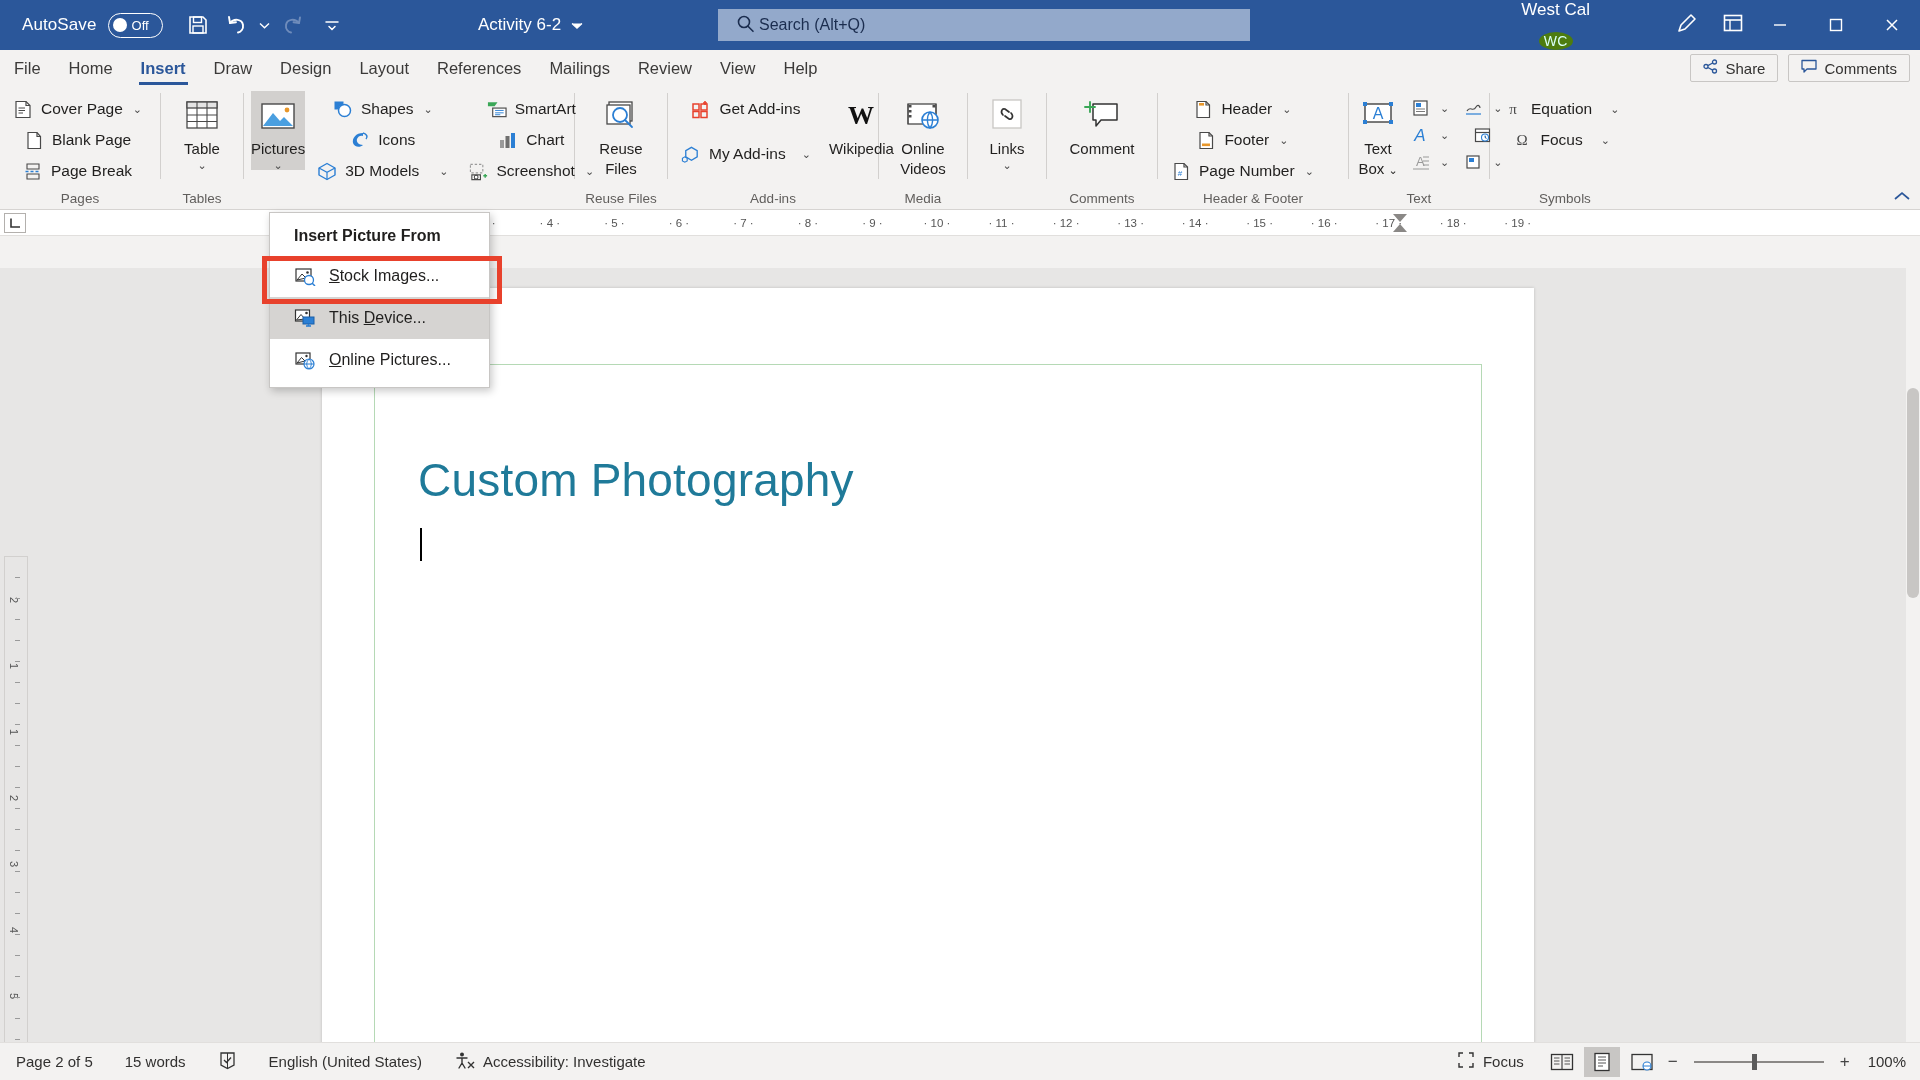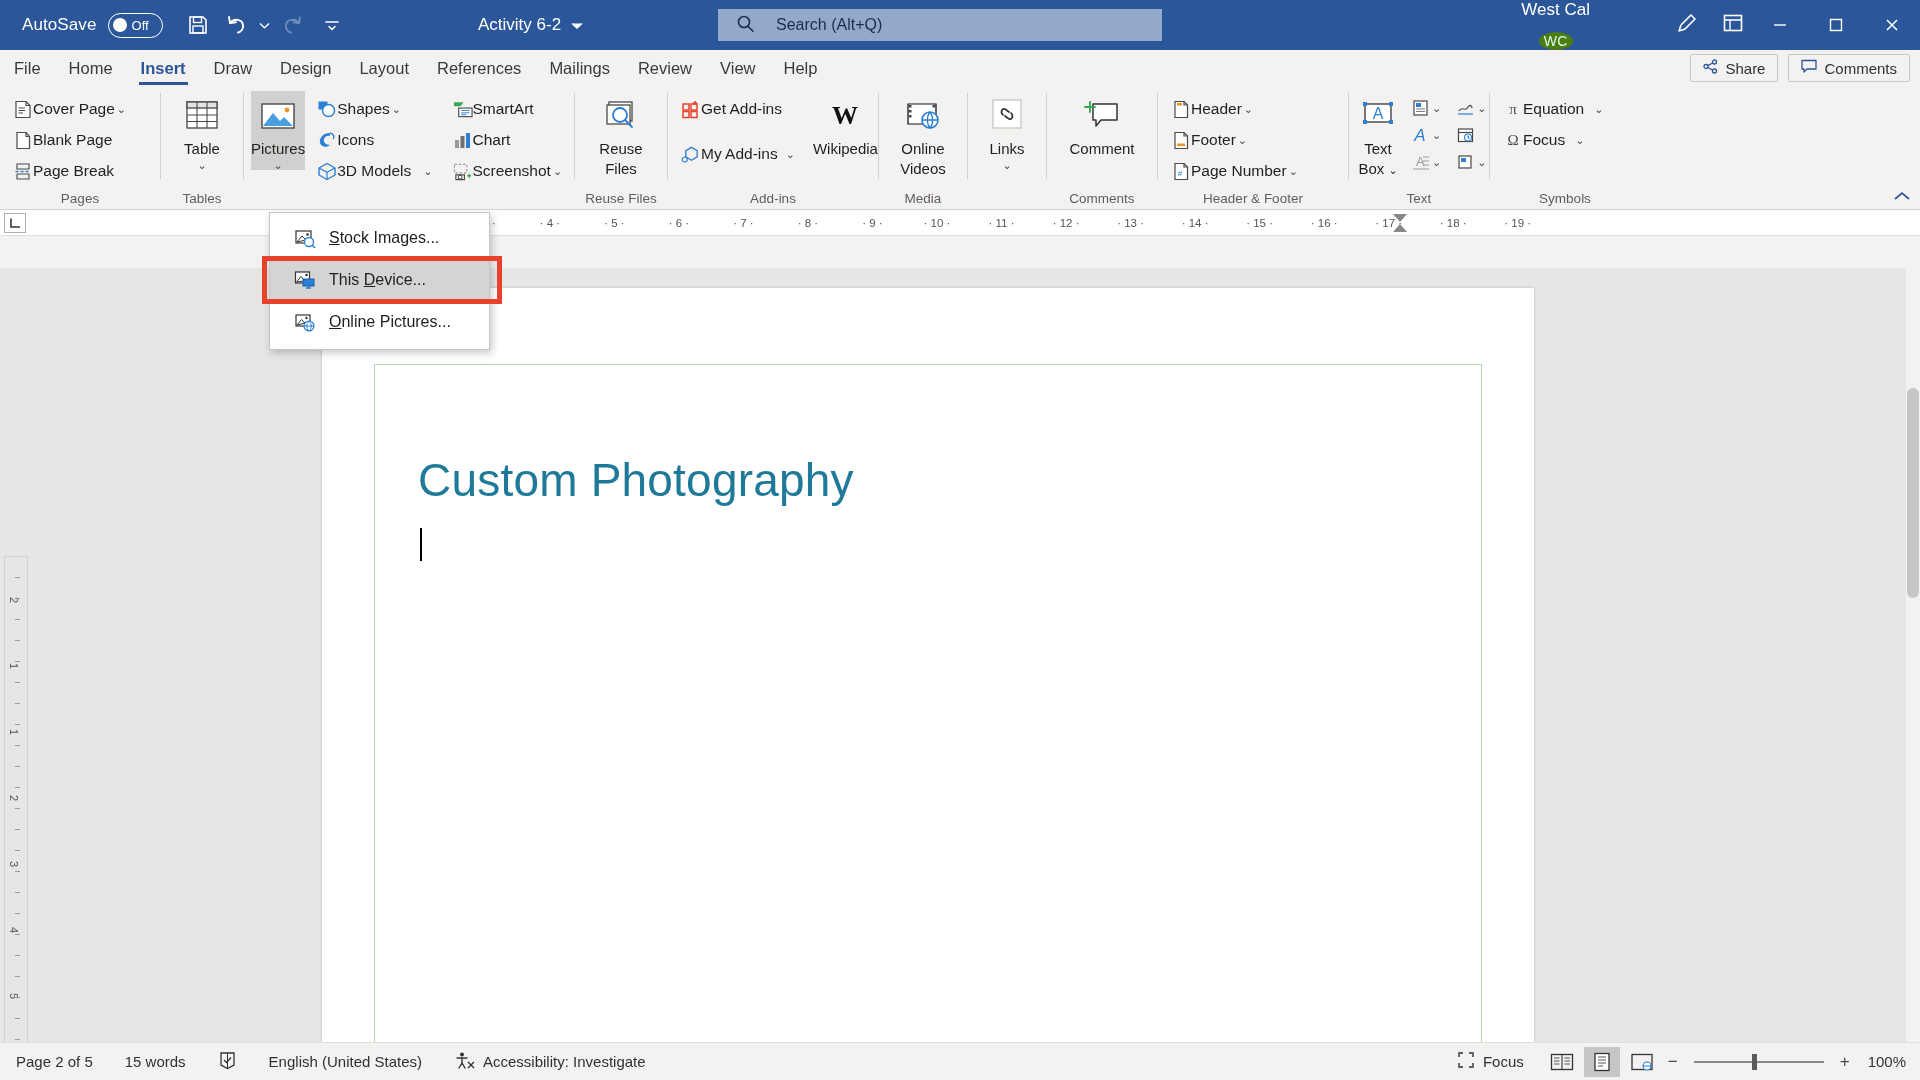--- a/index.html
+++ b/index.html
@@ -35,22 +35,22 @@
   .qat-caret { width: 16px; height: 34px; display:flex; align-items:center; justify-content:center; }
 
   .doc-title-wrap {
     position: absolute; left: 478px; top: 0; height: 50px;
     display: flex; align-items: center; gap: 10px;
   }
   .doc-title { font-size: 17px; color: #fff; }
 
   .searchbox {
     position: absolute; left: 718px; top: 9px;
-    width: 444px; height: 32px;
-    background: #93a9cb; display: flex; align-items: center; gap: 21px;
+    width: 532px; height: 32px;
+    background: #93a9cb; display: flex; align-items: center; gap: 4px;
     padding-left: 18px;
   }
   .searchbox .ph { font-size: 16px; color: #1b2d4f; }
 
   .user-wrap {
     position: absolute; right: 330px; top: 0; height: 50px;
     display: flex; align-items: center; gap: 12px; flex-direction: column;
   }
   .user-name { font-size: 17px; color: #fff; }
   .avatar {
@@ -91,22 +91,22 @@
   .group { position: relative; height: 125px; padding: 6px 7px 0 7px; display:flex; flex-direction:column; }
   .group-sep { width: 1px; background: #d2d0ce; height: 86px; margin-top: 8px; align-self: flex-start;}
   .group-label {
     position: absolute; bottom: 4px; left: 0; right: 0; text-align: center;
     font-size: 13.5px; color: #605e5c;
   }
   .group-body { display: flex; align-items: flex-start; gap: 2px; flex: 1; }
 
   .small-col { display: flex; flex-direction: column; gap: 3px; padding-top: 4px;}
   .small-btn {
-    display: flex; align-items: center; height: 28px; padding: 0 6px;
-    font-size: 15.5px; color: #201f1e; white-space: nowrap;
+    display: flex; align-items: center; gap: 8px; height: 28px; padding: 0 6px;
+    font-size: 15.5px; color: #201f1e; white-space: nowrap; justify-content: center;
   }
   .small-btn .ico { width: 20px; height: 20px; display:flex; align-items:center; justify-content:center; flex: none;}
   .caret-sm { font-size: 11px; color: #4a4a4a; margin-left: 2px; }
 
   .big-btn {
     width: 62px; display: flex; flex-direction: column; align-items: center;
     padding-top: 6px; gap: 3px;
   }
   .big-btn .bico { height: 40px; display: flex; align-items: center; justify-content: center; }
   .big-btn .blbl { font-size: 15px; color: #201f1e; text-align: center; line-height: 17px; }
@@ -840,20 +840,21 @@
       <div class="heading">Custom Photography</div>
       <div class="caret-line"></div>
     </div>
 
     <div class="scroll-track">
       <div class="scroll-thumb"></div>
     </div>
   </div>
 
   <div class="menu">
+    <div class="menu-title">Insert Picture From</div>
 
     <div class="menu-item">
       <span class="mico">
         <svg width="22" height="20" viewBox="0 0 22 20">
             <rect x="2" y="3" width="15" height="12" fill="#fff" stroke="#333" stroke-width="1.2"></rect>
             <path d="M3 14 L8 8 L12 12 Z" fill="#fff" stroke="#333" stroke-width="1"></path>
             <circle cx="13.5" cy="6.5" r="1.3" fill="#333"></circle>
             <circle cx="15" cy="14" r="4.5" fill="#fff" stroke="#2b7fd4" stroke-width="1.3"></circle>
             <path d="M18 17 L21 20" stroke="#2b7fd4" stroke-width="1.5"></path>
           </svg>

